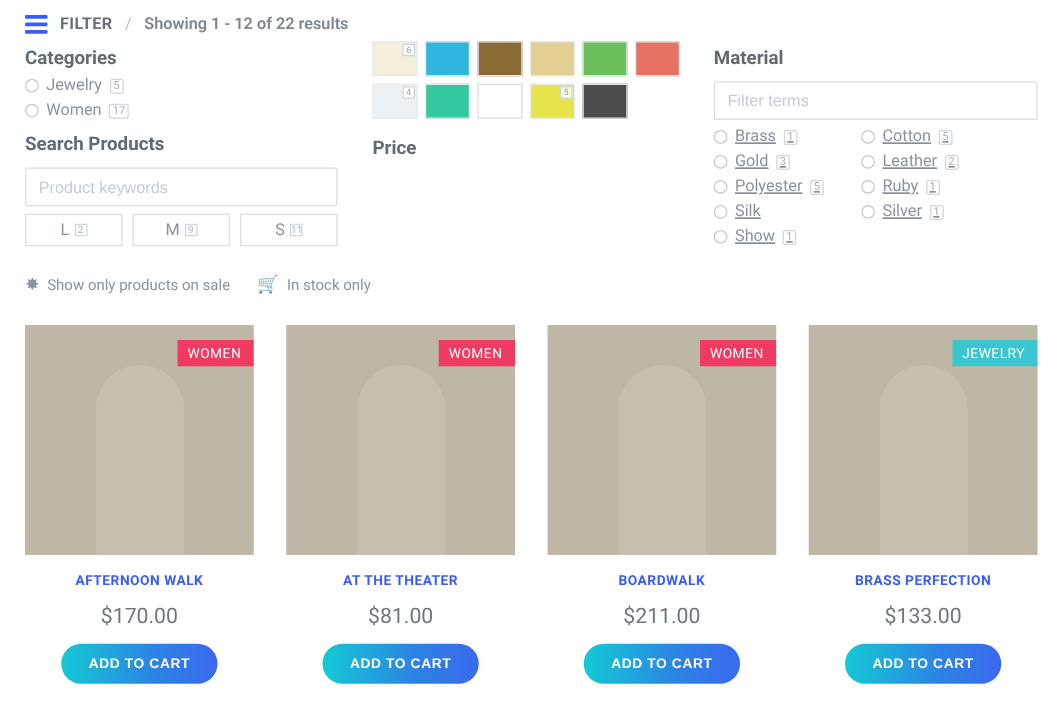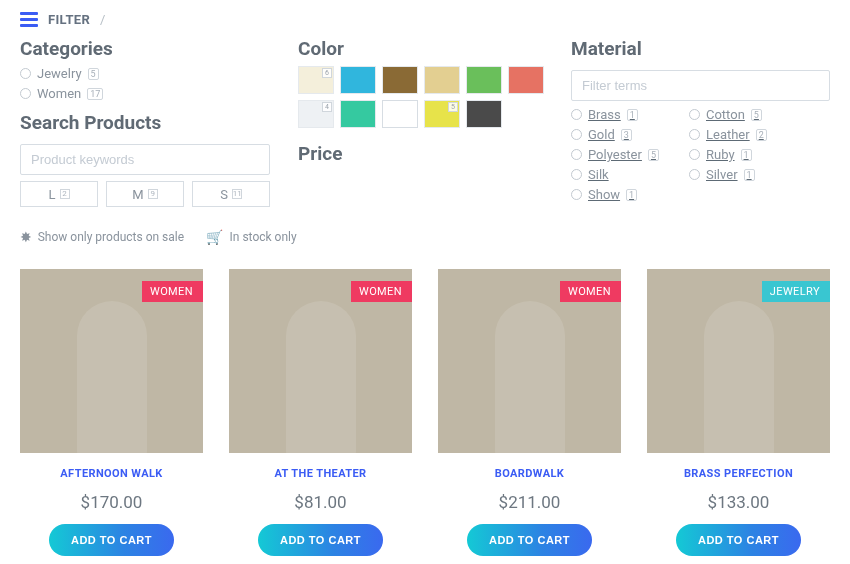--- a/index.html
+++ b/index.html
@@ -18,21 +18,21 @@
   .hamburger span { display:block; width:18px; height:3px; background:#3b5cf4; border-radius:1px; }
   .filter-bar .label { font-weight:700; color:#657180; letter-spacing:.3px; }
   .filter-bar .sep   { color:#b7bfc6; }
   .filter-bar .count { color:#7c8792; font-weight:600; }
 
   .filters { display:flex; gap:28px; align-items:flex-start; }
   .col1 { width: 250px; }
   .col2 { width: 245px; }
   .col3 { flex:1; }
 
-  h4 { font-size:19px; font-weight:700; color:#606a74; margin:4px 0 6px; }
+  h4 { font-size:15px; font-weight:700; color:#606a74; margin:4px 0 6px; }
 
   
   .vlist { display:flex; flex-direction:column; gap:5px; }
   .vlist .item, .mat-col .item {
     display:flex; align-items:center; gap:6px; font-size:13px; color:#8a939d;
   }
   .radio {
     width:11px; height:11px; border:1px solid #c3cad1; border-radius:50%;
     display:inline-block;
   }
@@ -129,20 +129,21 @@
 <body>
 
 <div class="filter-bar">
   <div class="hamburger">
       <span></span>
       <span></span>
       <span></span>
     </div>
   <span class="label">FILTER</span>
   <span class="sep">/</span>
+  <span class="count">Showing 1 - 12 of 22 results</span>
 </div>
 
 <div class="filters">
 
   <div class="col1">
     <h4>Categories</h4>
     <div class="vlist">
       <div class="item">
         <span class="radio"></span>
         <span>Jewelry</span>
@@ -168,21 +169,20 @@
         <span class="sq">9</span>
       </div>
       <div class="size-box">
         <span>S</span>
         <span class="sq">11</span>
       </div>
     </div>
   </div>
 
   <div class="col2">
-    <h4>Color</h4>
     <div class="swatch-grid" id="swatches">
         <div class="swatch" style="background: rgb(244, 239, 219);">
           <span class="sq">6</span>
         </div>
         <div class="swatch" style="background: rgb(48, 182, 221);"></div>
         <div class="swatch" style="background: rgb(138, 106, 53);"></div>
         <div class="swatch" style="background: rgb(227, 207, 145);"></div>
         <div class="swatch" style="background: rgb(106, 191, 91);"></div>
         <div class="swatch" style="background: rgb(230, 114, 99);"></div>
         <div class="swatch" style="background: rgb(238, 241, 244);">

